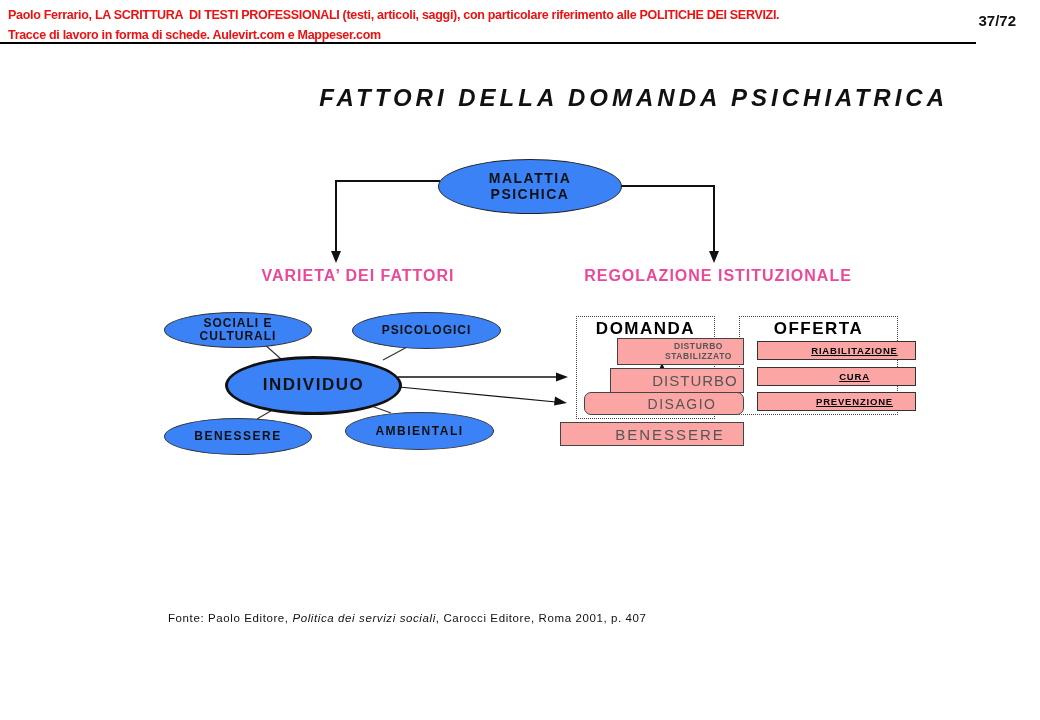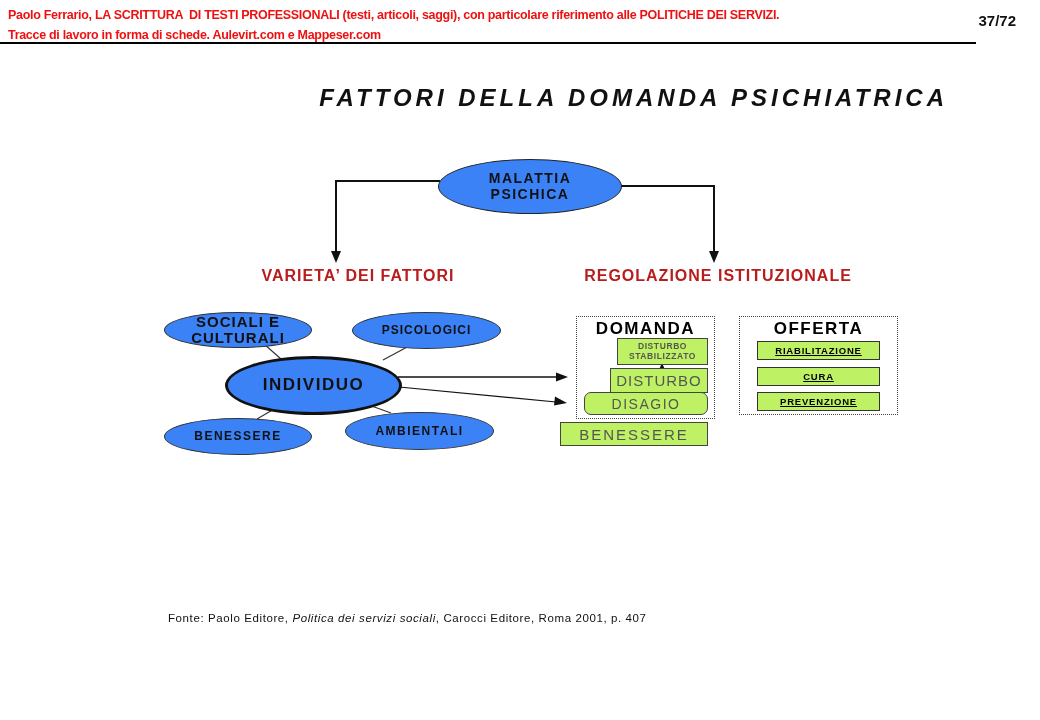--- a/index.html
+++ b/index.html
@@ -21,40 +21,40 @@
                text-align:right;font-size:24px;font-weight:bold;font-style:italic;
                letter-spacing:4px;color:#111;}
   
   .connector-layer{position:absolute;left:0;top:0;z-index:1;}
   
   .ellipse{position:absolute;z-index:2;background:#3b82f6;border:1.4px solid #333;
            border-radius:50%;display:flex;flex-direction:column;align-items:center;
            justify-content:center;text-align:center;font-weight:bold;color:#111;
            line-height:1.08;}
   .e-malattia{left:438px;top:159px;width:182px;height:53px;font-size:14px;letter-spacing:1.5px;border-color:#222;}
-  .e-sociali{left:164px;top:312px;width:146px;height:34px;font-size:15px;letter-spacing:1px;}
+  .e-sociali{left:164px;top:312px;width:146px;height:34px;font-size:12px;letter-spacing:1px;}
   .e-psicologici{left:352px;top:312px;width:147px;height:35px;font-size:12px;letter-spacing:1px;}
   .e-individuo{left:225px;top:356px;width:171px;height:53px;font-size:17px;letter-spacing:1.5px;border:3px solid #111;}
   .e-biologici{left:164px;top:418px;width:146px;height:35px;font-size:12px;letter-spacing:1.5px;}
   .e-ambientali{left:345px;top:412px;width:147px;height:36px;font-size:12px;letter-spacing:1.5px;}
   
   .branch-label{position:absolute;z-index:2;top:267px;transform:translateX(-50%);
-                font-weight:bold;font-size:16px;letter-spacing:1px;color:#b91c1c;white-space:nowrap;}
+                font-weight:bold;font-size:16px;letter-spacing:1px;color:#ec4899;white-space:nowrap;}
   .bl-left{left:358px;}
   .bl-right{left:718px;text-align:right;}
   
   .dashed{position:absolute;z-index:2;border:1.5px dotted #444;background:transparent;}
   .g-domanda{left:576px;top:316px;width:137px;height:101px;}
   .g-offerta{left:739px;top:316px;width:157px;height:97px;}
   .group-title{position:absolute;left:0;right:0;top:2px;text-align:center;
                font-weight:bold;font-size:17px;letter-spacing:1.5px;color:#000;}
   
-  .rbox{position:absolute;z-index:3;background:#bef264;border:1px solid #444;
+  .rbox{position:absolute;z-index:3;background:#fca5a5;border:1px solid #444;
         display:flex;flex-direction:column;align-items:center;justify-content:center;
-        text-align:center;}
+        text-align:center;padding-left:36px;}
   .gray-text{color:var(--gray-text,#555555);}
   .b-dist-stab{left:617px;top:338px;width:89px;height:25px;font-size:8.5px;
                font-weight:bold;letter-spacing:0.6px;line-height:1.15;}
   .b-disturbo{left:610px;top:368px;width:96px;height:23px;font-size:15px;letter-spacing:1px;}
   .b-disagio{left:584px;top:392px;width:122px;height:21px;font-size:14px;letter-spacing:1.5px;border-radius:7px;}
   .b-benessere{left:560px;top:422px;width:146px;height:22px;font-size:15px;
                letter-spacing:2px;border-width:1.5px;}
   .b-offerta-item{width:121px;height:17px;font-size:9.5px;font-weight:bold;
                   letter-spacing:0.8px;color:#000;border-color:#333;text-decoration:underline;}
   .b-riab{left:757px;top:341px;}

